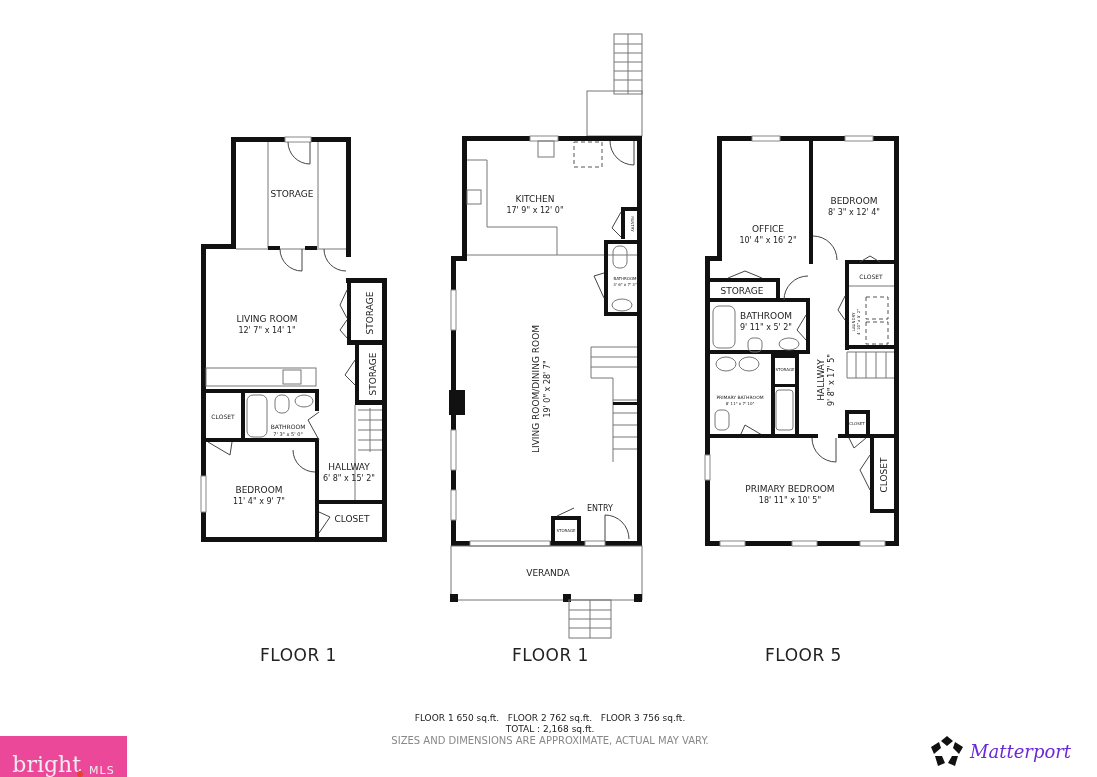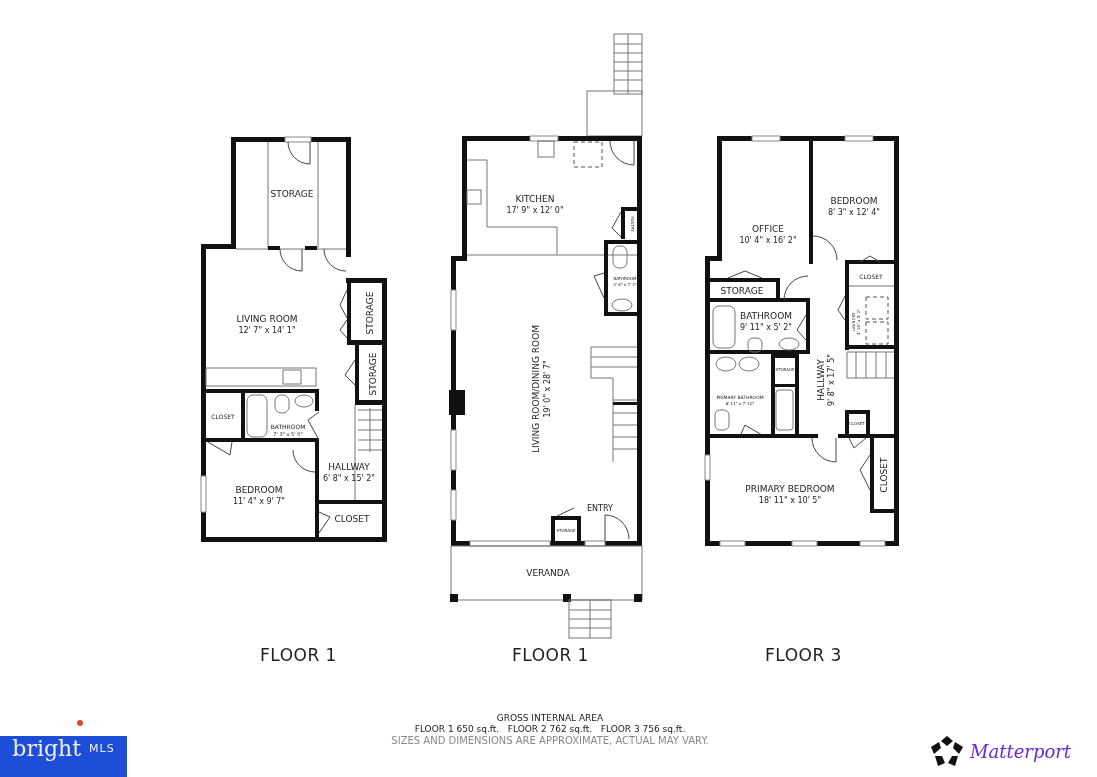--- a/index.html
+++ b/index.html
@@ -9,22 +9,22 @@
   svg text { font-family: "DejaVu Sans", sans-serif; fill: #222; }
   .wall { fill: #111; }
   .thin { stroke: #777; stroke-width: 1; fill: none; }
   .door { stroke: #444; stroke-width: 1; fill: none; }
   .dash { stroke: #555; stroke-width: 1; fill: none; stroke-dasharray: 4 3; }
   .win { fill: #fff; stroke: #888; stroke-width: 1; }
   .floor-label { position: absolute; top: 645px; font-size: 17px; letter-spacing: 0.5px; }
   .summary { position: absolute; left: 380px; top: 713px; width: 340px; text-align: center;
              font-size: 9px; line-height: 11px; color: #222; }
   .summary .disclaimer { color: #888; font-size: 10px; }
-  .bright { position: absolute; left: 0; top: 736px; width: 127px; height: 41px; background: #1d4ed8;
-            display: flex; align-items: flex-start; justify-content: center; color: #eee; }
+  .bright { position: absolute; left: 0; top: 736px; width: 127px; height: 41px; background: #ec4899;
+            display: flex; align-items: flex-end; justify-content: center; color: #eee; }
   .bright .word { font-family: "DejaVu Serif", serif; font-size: 22px; }
   .bright .mls { font-size: 11px; margin-left: 6px; margin-top: 6px; letter-spacing: 1px; }
   .matterport { position: absolute; left: 930px; top: 735px; display: flex; align-items: center; }
   .matterport .name { font-family: "DejaVu Serif", serif; font-size: 18px; color: #6d28d9; margin-left: 6px; font-style: italic; }
 </style>
 </head>
 <body>
 
 <svg class="plan" width="1097" height="700" viewBox="0 0 1097 700">
 
@@ -279,25 +279,25 @@
     <text x="834" y="380" font-size="8" text-anchor="middle" transform="rotate(-90 834 380)">9' 8" x 17' 5"</text>
     <text x="857" y="425" font-size="4" text-anchor="middle">CLOSET</text>
     <text x="887" y="475" font-size="9" text-anchor="middle" transform="rotate(-90 887 475)">CLOSET</text>
     <text x="790" y="492" font-size="9" text-anchor="middle">PRIMARY BEDROOM</text>
     <text x="790" y="503" font-size="8" text-anchor="middle">18' 11" x 10' 5"</text>
   </g>
 </svg>
 
 <div class="floor-label" style="left:260px;text-align:center;">FLOOR 1</div>
 <div class="floor-label" style="left:512px;">FLOOR 1</div>
-<div class="floor-label" style="left:765px;">FLOOR 3</div>
+<div class="floor-label" style="left:765px;">FLOOR 5</div>
 
 <div class="summary">
-  <div>GROSS INTERNAL AREA</div>
   <div style="white-space:pre;text-align:center;">FLOOR 1 650 sq.ft.   FLOOR 2 762 sq.ft.   FLOOR 3 756 sq.ft.</div>
+  <div>TOTAL :  2,168 sq.ft.</div>
   <div class="disclaimer">SIZES AND DIMENSIONS ARE APPROXIMATE, ACTUAL MAY VARY.</div>
 </div>
 
 <div class="bright">
   <span class="word">bright</span>
   <svg width="6" height="6" style="margin-left:-4px;margin-top:-16px;">
       <circle cx="3" cy="3" r="3" fill="#e2452b"></circle>
     </svg>
   <span class="mls">MLS</span>
 </div>

